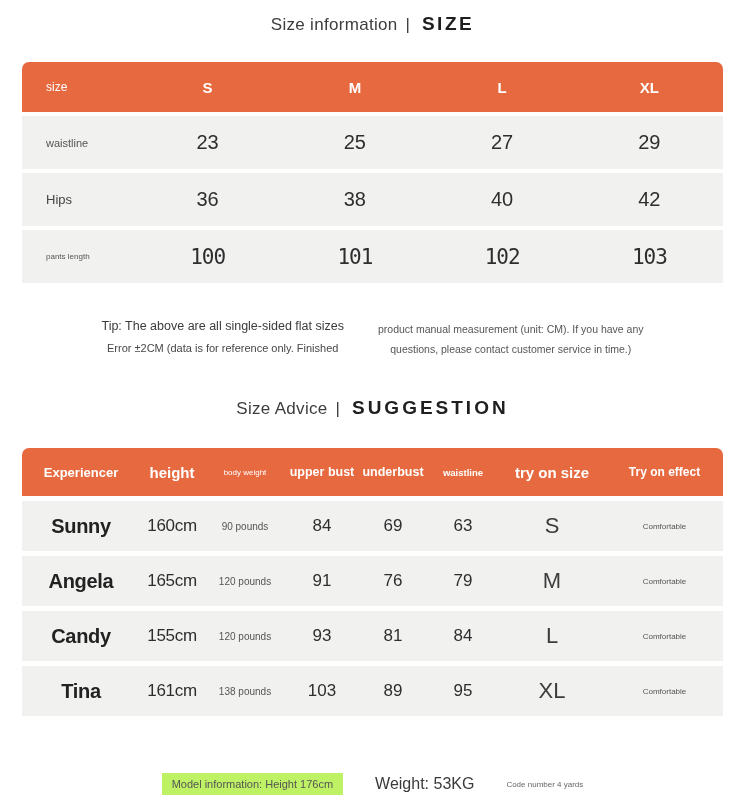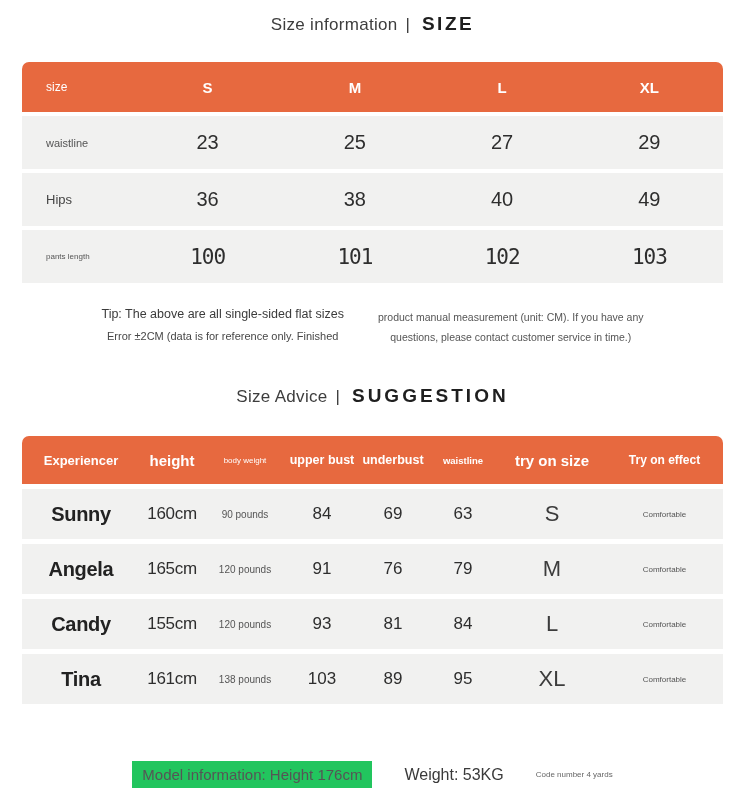--- a/index.html
+++ b/index.html
@@ -41,21 +41,21 @@
   .t1 .trow { height:53px; }
   .t1 .h-label { font-size:12px; }
   .t1 .h-col  { font-size:15px; font-weight:bold; }
   .t1 .val { font-size:20px; color:#2e2e2e; }
   .t1 .lbl-waistline { font-size:11px; color:#555; }
   .t1 .lbl-hips { font-size:13px; color:#444; }
   .t1 .lbl-pants { font-size:8px; color:#555; }
   .t1 .val-cond { font-family:"DejaVu Sans Mono", monospace; font-size:21px; letter-spacing:-1px; }
 
   
-  .tips { display:flex; justify-content:center; align-items:flex-start; gap:34px; margin-top:24px; }
+  .tips { display:flex; justify-content:center; align-items:flex-start; gap:34px; margin-top:36px; }
   .tip-col { text-align:center; }
   .tip-l1 { font-size:12.5px; color:#3b3b3b; }
   .tip-l2 { font-size:11px; color:#474747; margin-top:9px; }
   .tip-r  { font-size:10.5px; color:#555; line-height:20px; }
 
   
   .t2 { margin-top:29px; }
   .t2 .thead, .t2 .trow { grid-template-columns:118px 64px 82px 72px 70px 70px 108px 1fr; }
   .t2 .thead { height:48px; }
   .t2 .trow { height:50px; margin-top:5px; }
@@ -68,21 +68,21 @@
   .t2 .h7 { font-size:12px; font-weight:bold; }
   .t2 .c0 { font-size:20px; font-weight:600; color:#222; letter-spacing:-0.3px; }
   .t2 .c1 { font-size:17px; color:#2e2e2e; letter-spacing:-0.3px; }
   .t2 .c2 { font-size:10px; color:#555; }
   .t2 .c3, .t2 .c4, .t2 .c5 { font-size:17px; color:#2e2e2e; }
   .t2 .c6 { font-size:22px; color:#3c3c3c; font-weight:400; }
   .t2 .c7 { font-size:8px; color:#555; }
 
   
   .footer { display:flex; justify-content:center; align-items:center; gap:32px; margin-top:57px; }
-  .f-model { font-size:15px; color:#555; background:#22c55e; padding:5px 10px;text-align:right; }
+  .f-model { font-size:11px; color:#555; background:#bef264; padding:5px 10px;text-align:right; }
   .f-weight { font-size:16px; color:#3a3a3a; }
   .f-code { font-size:8px; color:#666; }
 </style>
 </head>
 <body>
 
 <div class="page">
   <div class="content">
 
     <div class="section-title first">
@@ -102,21 +102,21 @@
         <div class="cell val">23</div>
         <div class="cell val">25</div>
         <div class="cell val">27</div>
         <div class="cell val">29</div>
       </div>
       <div class="trow">
         <div class="cell left lbl-hips">Hips</div>
         <div class="cell val">36</div>
         <div class="cell val">38</div>
         <div class="cell val">40</div>
-        <div class="cell val">49</div>
+        <div class="cell val">42</div>
       </div>
       <div class="trow">
         <div class="cell left lbl-pants">pants length</div>
         <div class="cell val val-cond">100</div>
         <div class="cell val val-cond">101</div>
         <div class="cell val val-cond">102</div>
         <div class="cell val val-cond">103</div>
       </div>
     </div>
 

